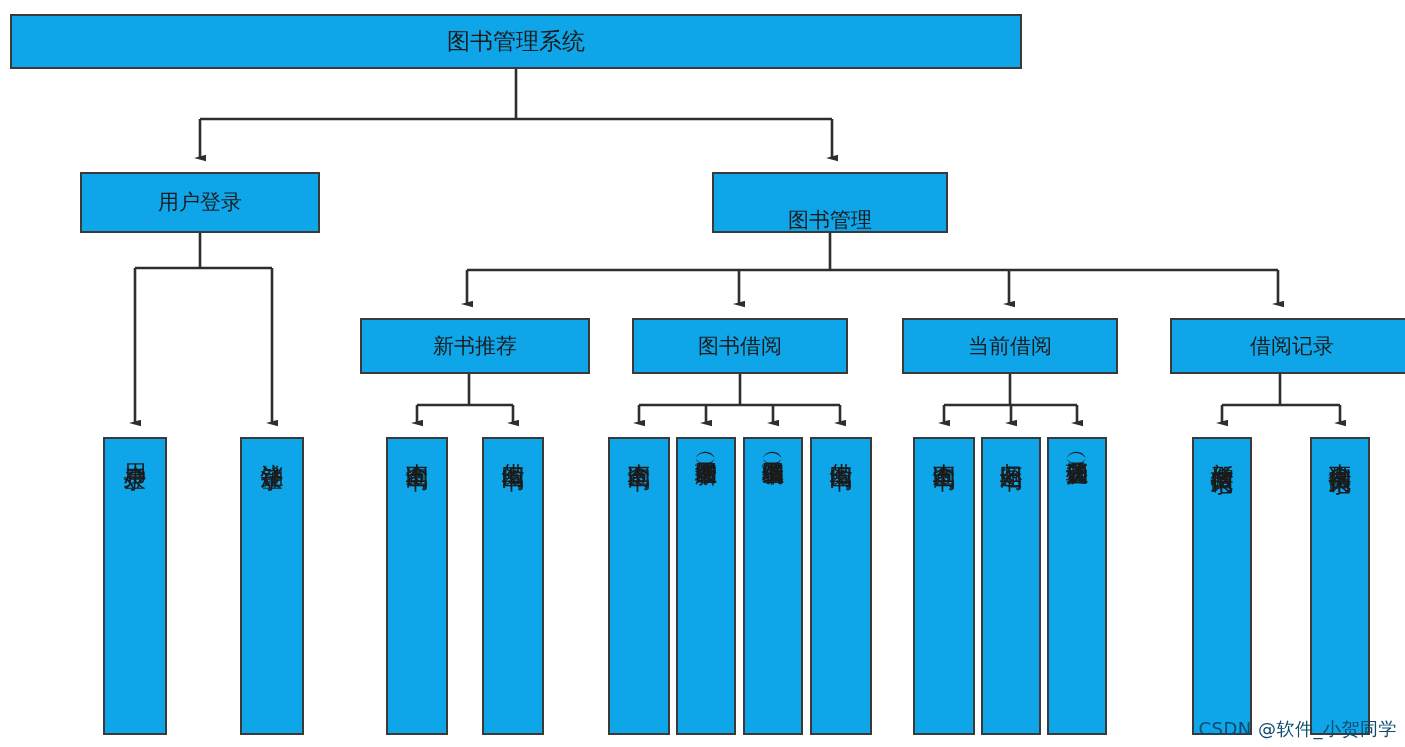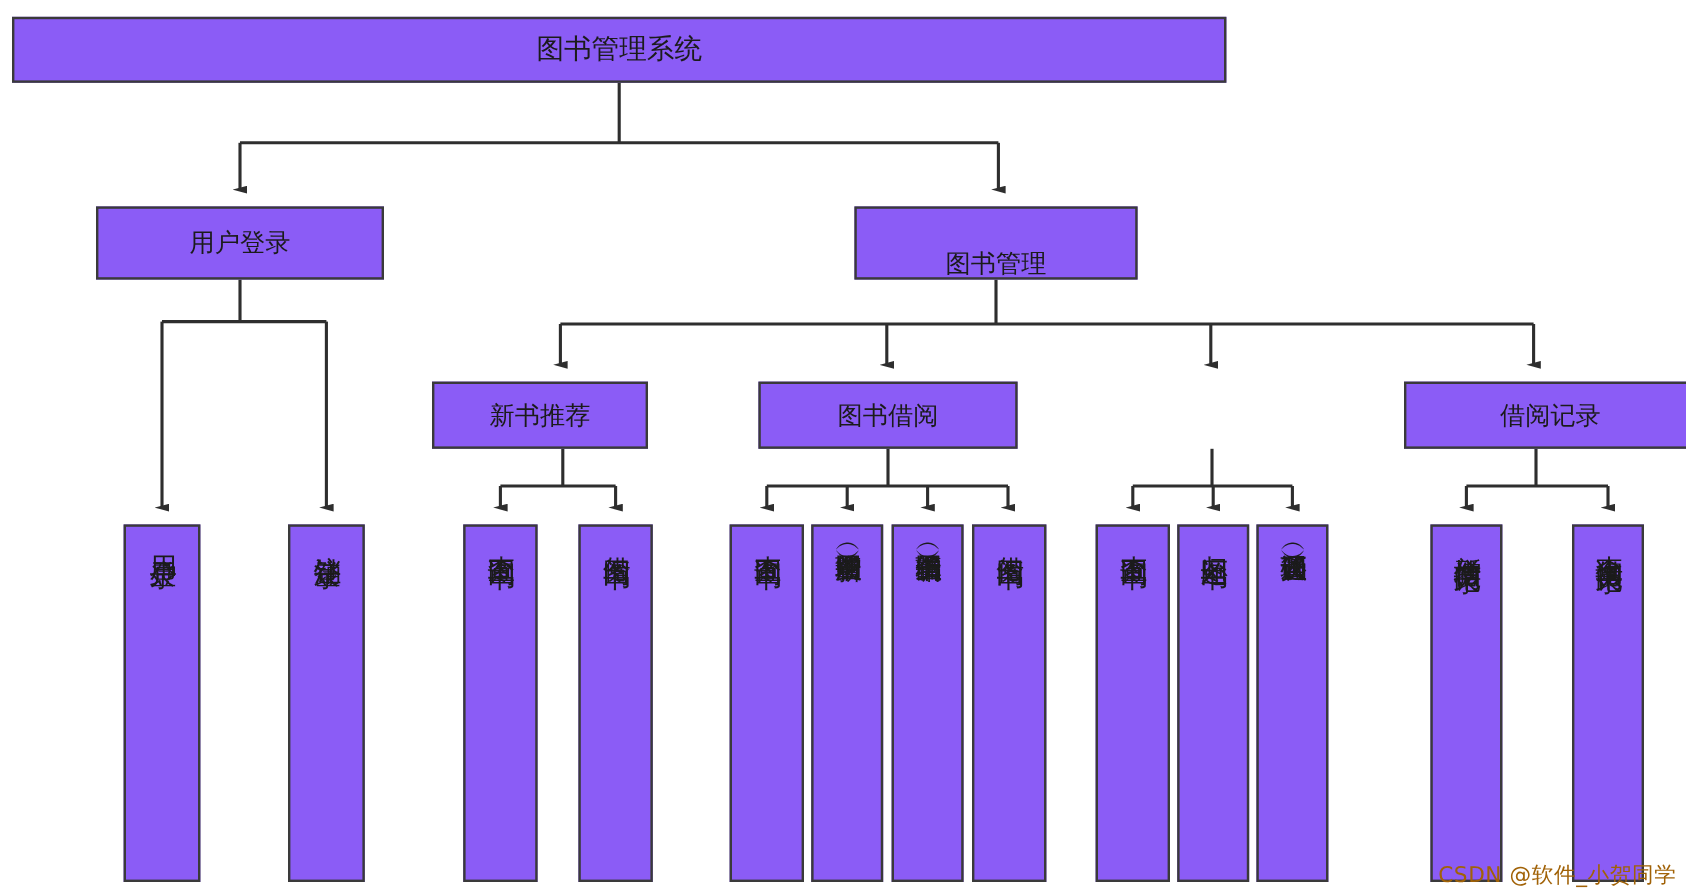--- a/index.html
+++ b/index.html
@@ -23,21 +23,21 @@
     left: 0;
     top: 0;
     width: 1405px;
     height: 747px;
     pointer-events: none;
   }
   .node {
     position: absolute;
     box-sizing: border-box;
     border: 2px solid #3a3a3a;
-    background: #8b5cf6;
+    background: #0ea5e9;
     display: flex;
     align-items: center;
     justify-content: center;
     color: #1b1b1b;
   }
   .node-label {
     line-height: 1.06;
     text-align: center;
     white-space: nowrap;
   }
@@ -61,21 +61,21 @@
   .node.n-user-login  { left: 80px;  top: 172px; width: 240px; }
   .node.n-book-manage { left: 712px; top: 172px; width: 236px; align-items: flex-end; }
   
   .node.lvl3 {
     top: 318px;
     height: 56px;
   }
   .node.lvl3 .node-label {
     font-size: 21px;
   }
-  .node.n-newbook  { left: 360px;  width: 180px; }
+  .node.n-newbook  { left: 360px;  width: 230px; }
   .node.n-borrow   { left: 632px;  width: 216px; }
   .node.n-current  { left: 902px;  width: 216px; }
   .node.n-record   { left: 1170px; width: 244px; }
   
   .node.leaf {
     top: 437px;
     height: 298px;
     align-items: flex-start;
     justify-content: center;
     padding-top: 6px;
@@ -90,21 +90,21 @@
   }
   .node.leaf.tall-text .node-label {
     font-size: 22px;
     letter-spacing: 0px;
   }
   .watermark {
     position: absolute;
     right: 8px;
     bottom: 6px;
     font-size: 18px;
-    color: #a16207;
+    color: #0c4a6e;
     letter-spacing: 0.5px;
     white-space: nowrap;
   }
 </style>
 </head>
 <body>
 
 <div id="diagram-root">
 
   <svg class="connectors" viewBox="0 0 1405 747" xmlns="http://www.w3.org/2000/svg">
@@ -167,20 +167,23 @@
   <div class="node lvl2 n-book-manage">
     <span class="node-label">图书管理</span>
   </div>
 
   <div class="node lvl3 n-newbook">
     <span class="node-label">新书推荐</span>
   </div>
   <div class="node lvl3 n-borrow">
     <span class="node-label">图书借阅</span>
   </div>
+  <div class="node lvl3 n-current">
+    <span class="node-label">当前借阅</span>
+  </div>
   <div class="node lvl3 n-record">
     <span class="node-label">借阅记录</span>
   </div>
 
   <div class="node leaf" style="left:103px;width:64px;">
     <span class="node-label">用户登录</span>
   </div>
   <div class="node leaf" style="left:240px;width:64px;">
     <span class="node-label">注销登录</span>
   </div>

